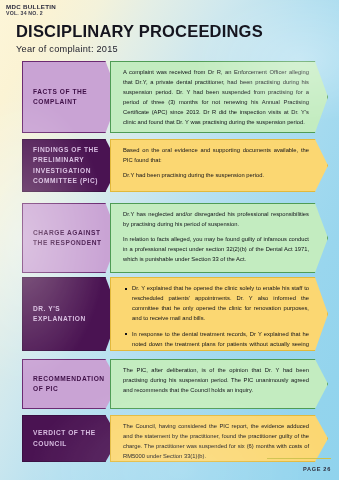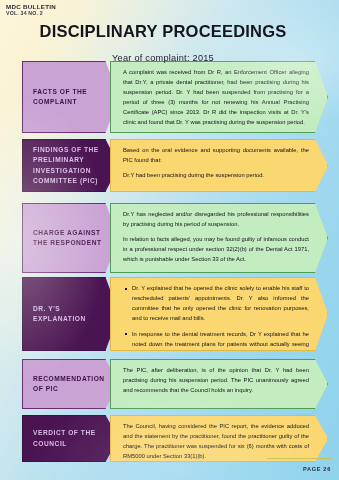--- a/index.html
+++ b/index.html
@@ -67,34 +67,33 @@
     font-weight: bold;
     letter-spacing: .2px;
     color: #3a3a4a;
     display: block;
   }
 
   
   .title-wrap {
     position: absolute;
     top: 22px;
-    left: 9px;
+    left: 16px;
     width: 308px;
-    text-align: center;
     z-index: 5;
   }
   .title {
     font-size: 16.5px;
     font-weight: bold;
     letter-spacing: .2px;
     color: #15151f;
     white-space: nowrap;
   }
   .subtitle {
-    margin-top: 12px;
+    margin-top: 3px;
     font-size: 9.2px;
     color: #1d1d2a;
     letter-spacing: .25px;
   }
 
   
   .row {
     position: absolute;
     left: 0;
     width: 339px;

